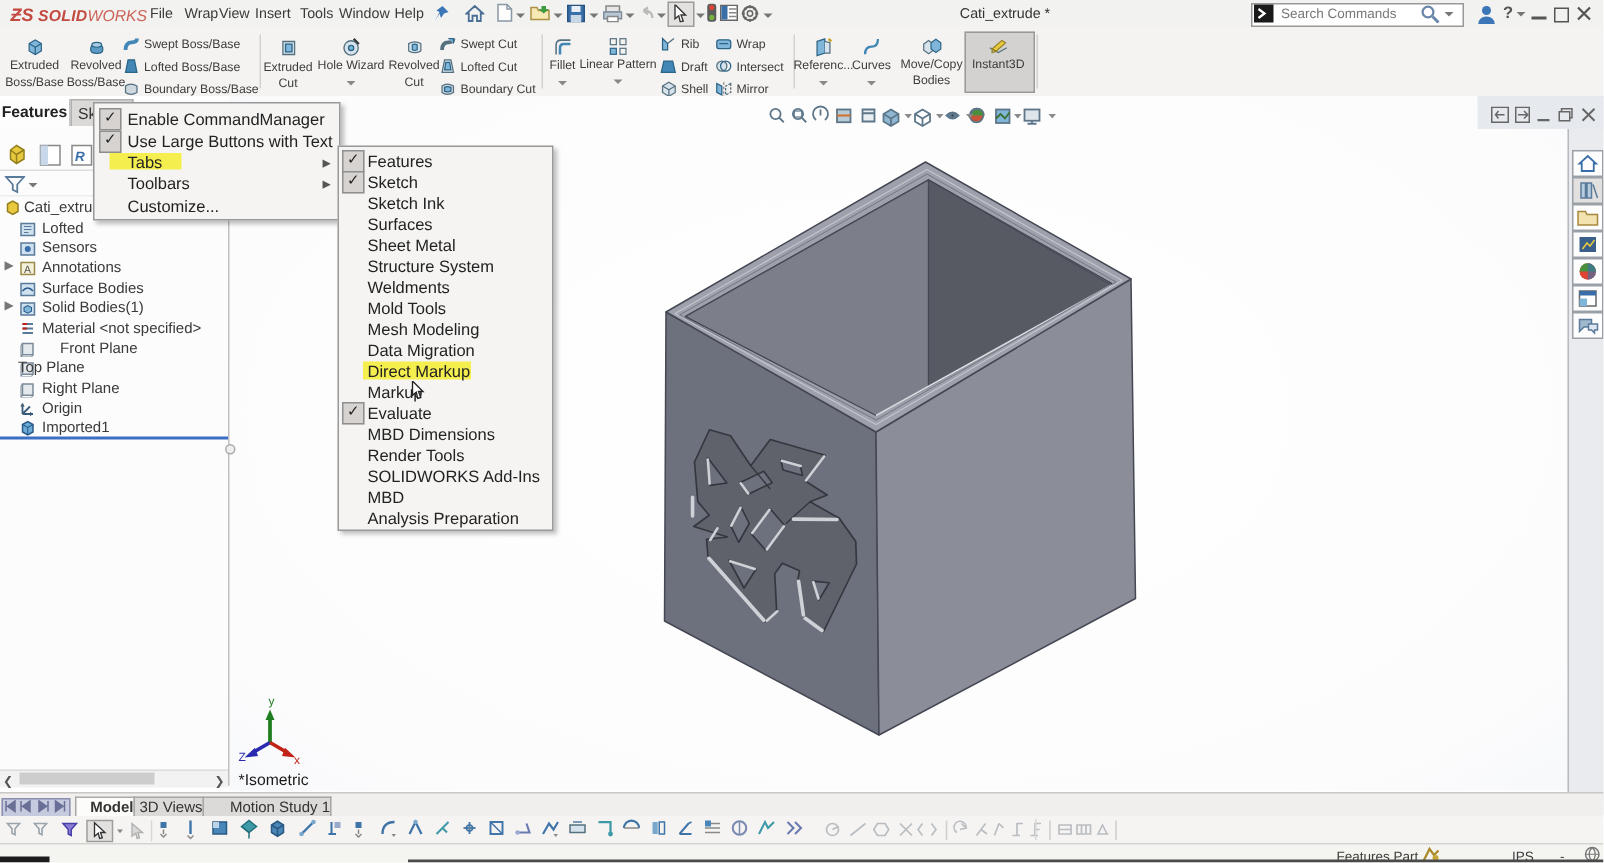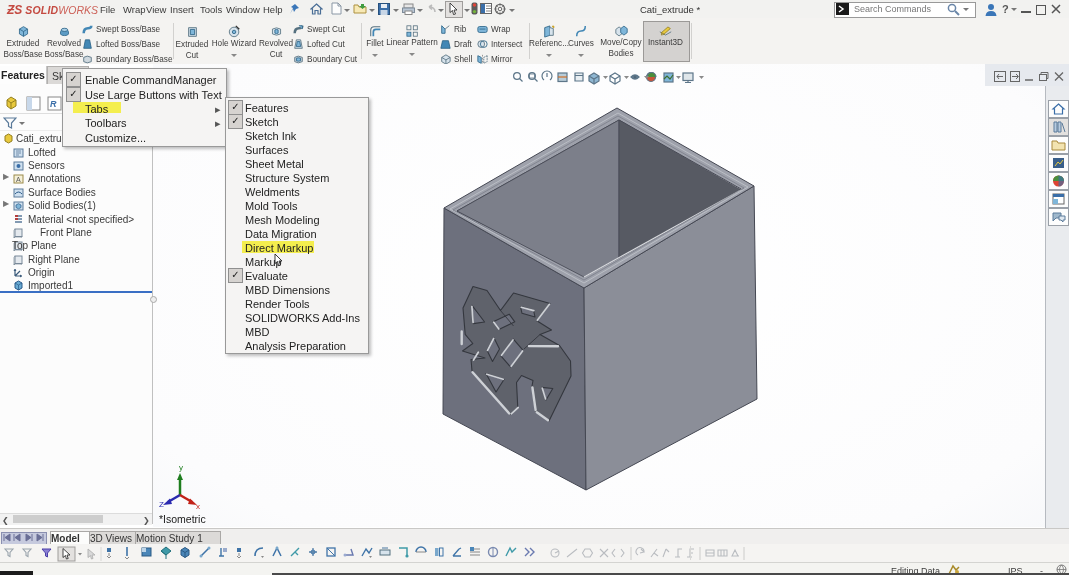--- a/index.html
+++ b/index.html
@@ -20,21 +20,21 @@
 #lpanel{left:0;top:84px;width:152px;height:440px;background:#fcfcfc;border-right:1px solid #c0c0c0}
 .treerow{position:absolute;left:0;height:13px;font-size:10px;color:#3a3a3a;white-space:nowrap}
 .treerow svg{position:absolute;top:1px}
 
 #viewport{left:153px;top:64px;width:892px;height:463px;background:radial-gradient(ellipse 950px 540px at 50% 46%, #ffffff 0%, #fcfcfd 55%, #e9edf2 100%)}
 
 #rstrip{left:1045px;top:64px;width:24px;height:479px;background:#e9ebee;border-left:1px solid #b6bac0}
 .rsicon{position:absolute;left:2px;width:19px;height:16px;border:1px solid #9aa0a8;background:#fdfdfd}
 
 #modeltabs{left:0;top:528px;width:1069px;height:16px;background:#f0efee;border-top:1px solid #c9c8c6}
-.mtab{position:absolute;top:2px;height:14px;font-size:10px;line-height:14px;text-align:left;background:#dcdad8;border:1px solid #aaa8a6;border-bottom:none}
+.mtab{position:absolute;top:2px;height:14px;font-size:10px;line-height:14px;text-align:right;background:#dcdad8;border:1px solid #aaa8a6;border-bottom:none}
 #sketchbar{left:0;top:544px;width:1069px;height:18px;background:#f5f4f2}
 #statusbar{left:0;top:562px;width:1069px;height:13px;background:#f4f4f1;border-top:1px solid #d4d4d1;font-size:9px;color:#3c3c3c}
 
 #ctxmenu{left:62px;top:68px;width:163px;height:77px;background:#f5f4f3;border:1px solid #999;box-shadow:2px 2px 3px rgba(0,0,0,.25)}
 #submenu{left:225px;top:97px;width:142px;height:255px;background:#f5f4f3;border:1px solid #999;box-shadow:2px 2px 3px rgba(0,0,0,.25)}
 .mrow{position:absolute;left:0;width:100%;height:14px;font-size:11px;line-height:14px;color:#222;white-space:nowrap}
 .chk{position:absolute;width:13px;height:13px;background:#d6d3d0;border:1px solid #8f8f8f;color:#222;font-size:10px;line-height:12px;text-align:center}
 .hl{position:absolute;background:#f4ee4e}
 </style></head>
 <body>
@@ -423,21 +423,21 @@
       <path d="M24 1 v7 l5 -3.5 Z M30 1 v7"></path>
       <path d="M35 1 v7 l5 -3.5 Z M41 1 v7"></path>
     </svg>
   <div class="mtab" style="left:50px;width:38px;background:#fcfcfb;font-weight:bold">Model</div>
   <div class="mtab" style="left:89px;width:45px">3D Views</div>
   <div class="mtab" style="left:135px;width:84px">Motion Study 1</div>
 </div>
 
 <div class="abs" id="sketchbar"></div>
 <div class="abs" id="statusbar">
-  <span class="abs" style="left:891px;top:3px">Editing Data</span>
+  <span class="abs" style="left:891px;top:3px">Features Part</span>
   <svg class="abs" style="left:948px;top:1px" width="12" height="11">
       <path d="M1 10 L5 2 L8 6 L11 3" stroke="#a88a28" fill="none" stroke-width="1.5"></path>
       <circle cx="9" cy="8" r="2" fill="#caa53a"></circle>
     </svg>
   <span class="abs" style="left:1008px;top:3px">IPS</span>
   <span class="abs" style="left:1040px;top:3px">-</span>
   <svg class="abs" style="left:1056px;top:1px" width="11" height="11">
       <circle cx="5.5" cy="5.5" r="4.5" fill="none" stroke="#777"></circle>
       <path d="M1 5.5 h9 M5.5 1 a6 6 0 0 1 0 9 M5.5 1 a6 6 0 0 0 0 9" fill="none" stroke="#777" stroke-width="0.8"></path>
     </svg>

